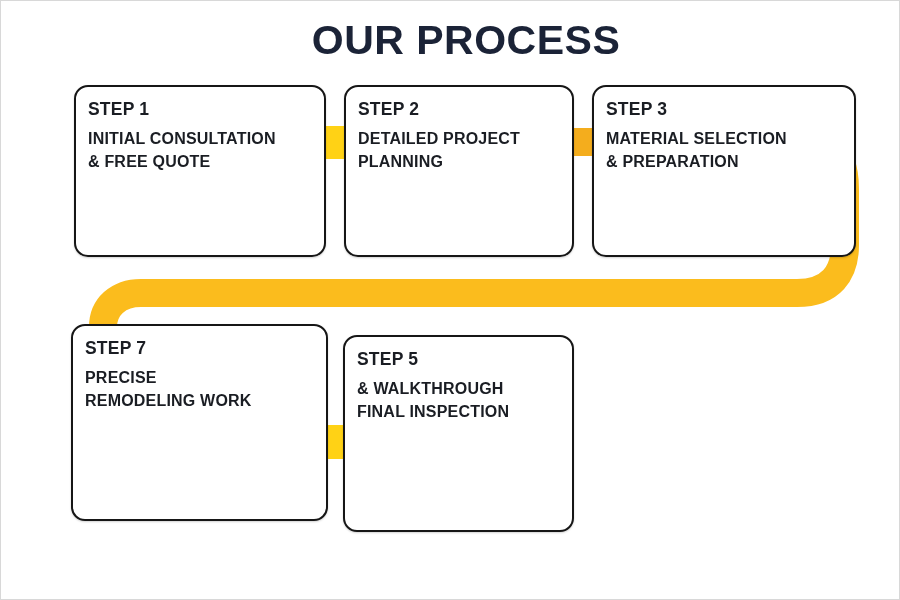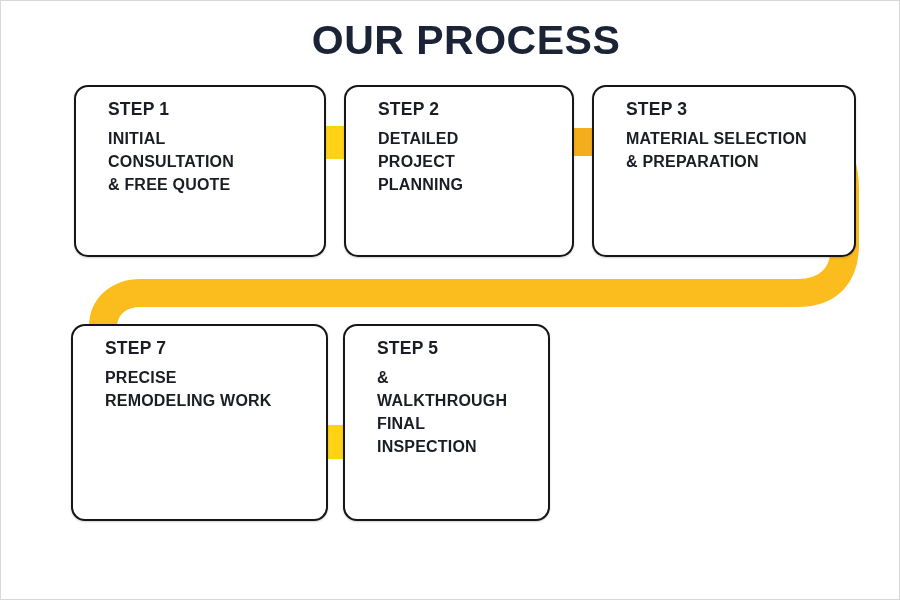--- a/index.html
+++ b/index.html
@@ -50,21 +50,21 @@
   .conn-bright{ fill:var(--connector-bright); }
   .conn-amber{ fill:var(--connector-amber); }
   .step-card{
     position:absolute;
     background:var(--box-bg);
     border:2px solid var(--box-border);
     border-radius:14px;
     box-sizing:border-box;
     z-index:1;
     box-shadow:0 1px 2px rgba(0,0,0,0.18);
-    padding:11px 32px;
+    padding:11px 12px;
   }
   .step-label{
     display:block;
     font-size:17.5px;
     font-weight:800;
     letter-spacing:0.2px;
     color:var(--text);
     margin-bottom:6px;
     line-height:23px;
   }
@@ -73,21 +73,21 @@
     font-size:16px;
     font-weight:800;
     letter-spacing:0.2px;
     color:var(--text);
     line-height:23px;
   }
   .card-1{ left:73px;  top:84px;  width:252px; height:172px; }
   .card-2{ left:343px; top:84px;  width:230px; height:172px; }
   .card-3{ left:591px; top:84px;  width:264px; height:172px; }
   .card-4{ left:70px;  top:323px; width:257px; height:197px; }
-  .card-5{ left:342px; top:323px; width:207px; height:197px; }
+  .card-5{ left:342px; top:334px; width:231px; height:197px; }
 </style>
 </head>
 <body>
 
 <div class="canvas">
 
   <svg class="flow-layer" viewBox="0 0 900 600" xmlns="http://www.w3.org/2000/svg">
 
     <path class="ribbon-path" d="M 840 162
              C 843 170, 844 176, 844 188

